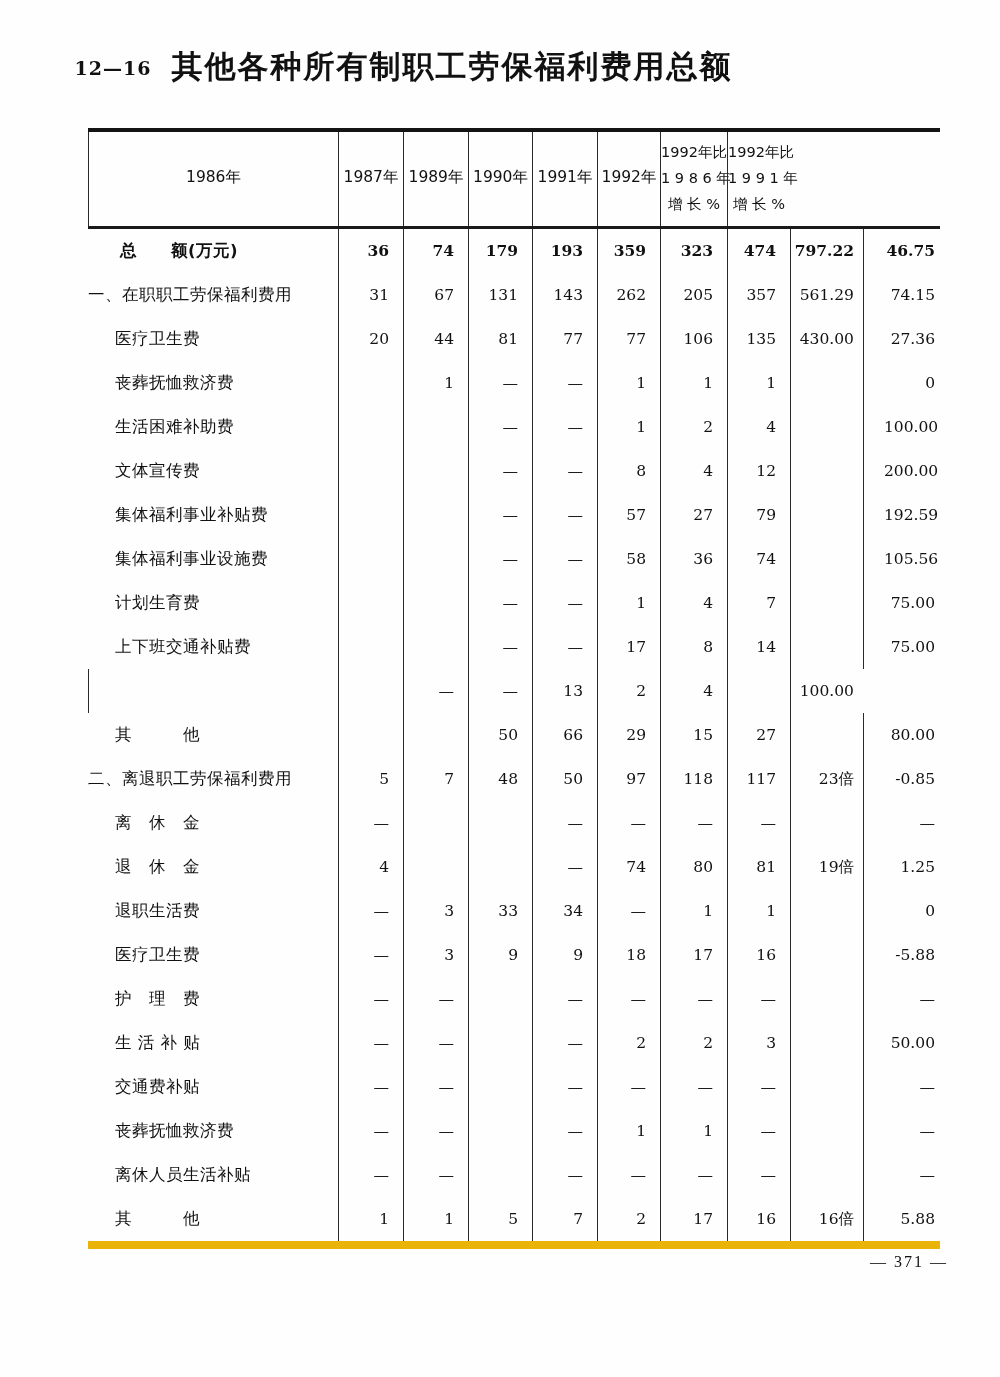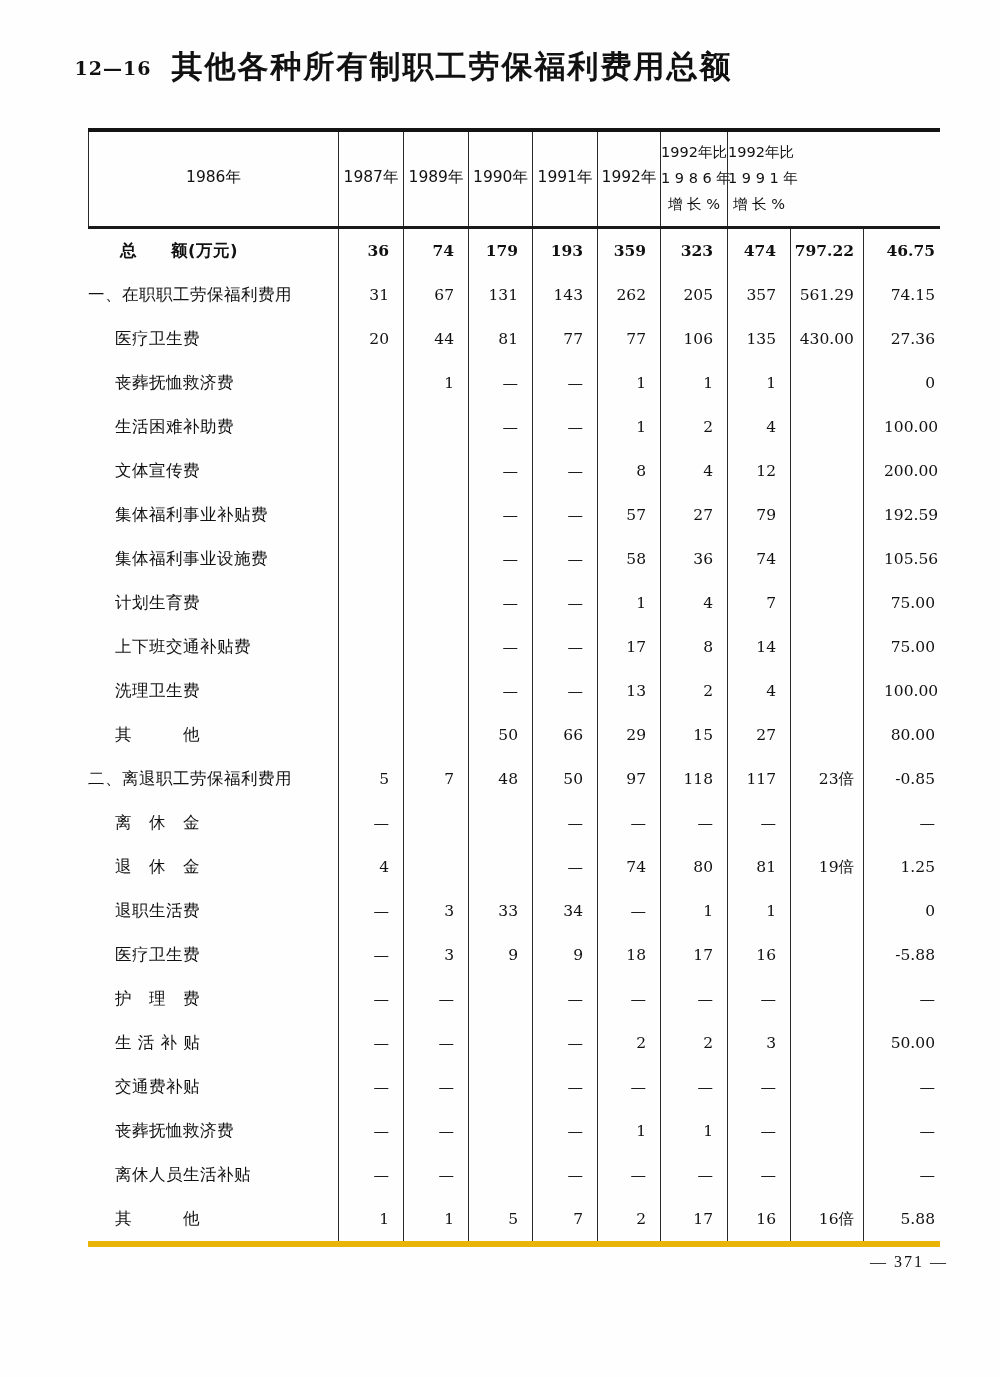--- a/index.html
+++ b/index.html
@@ -62,21 +62,21 @@
     font-size:14.5px;
     padding-top:7px;
   }
   .growth-th .gl{
     line-height:26px;
     text-align:center;
     white-space:pre;
   }
 
   .tbody{
-    border-bottom:6px solid #eab308;
+    border-bottom:8px solid #eab308;
   }
   .tr{height:44px;}
   .td{
     border-left:1.5px solid #2a2a2a;
     line-height:44px;
     white-space:pre;
     overflow:visible;
   }
   .label-td{
     border-left:none;
@@ -251,21 +251,20 @@
     <div class="td value-td"></div>
     <div class="td value-td">—</div>
     <div class="td value-td">—</div>
     <div class="td value-td">17</div>
     <div class="td value-td">8</div>
     <div class="td value-td">14</div>
     <div class="td value-td"></div>
     <div class="td value-td">75.00</div>
   </div>
         <div class="tr grid-row indent-item">
-    <div class="td label-td">洗理卫生费</div>
     <div class="td value-td"></div>
     <div class="td value-td"></div>
     <div class="td value-td">—</div>
     <div class="td value-td">—</div>
     <div class="td value-td">13</div>
     <div class="td value-td">2</div>
     <div class="td value-td">4</div>
     <div class="td value-td"></div>
     <div class="td value-td">100.00</div>
   </div>

